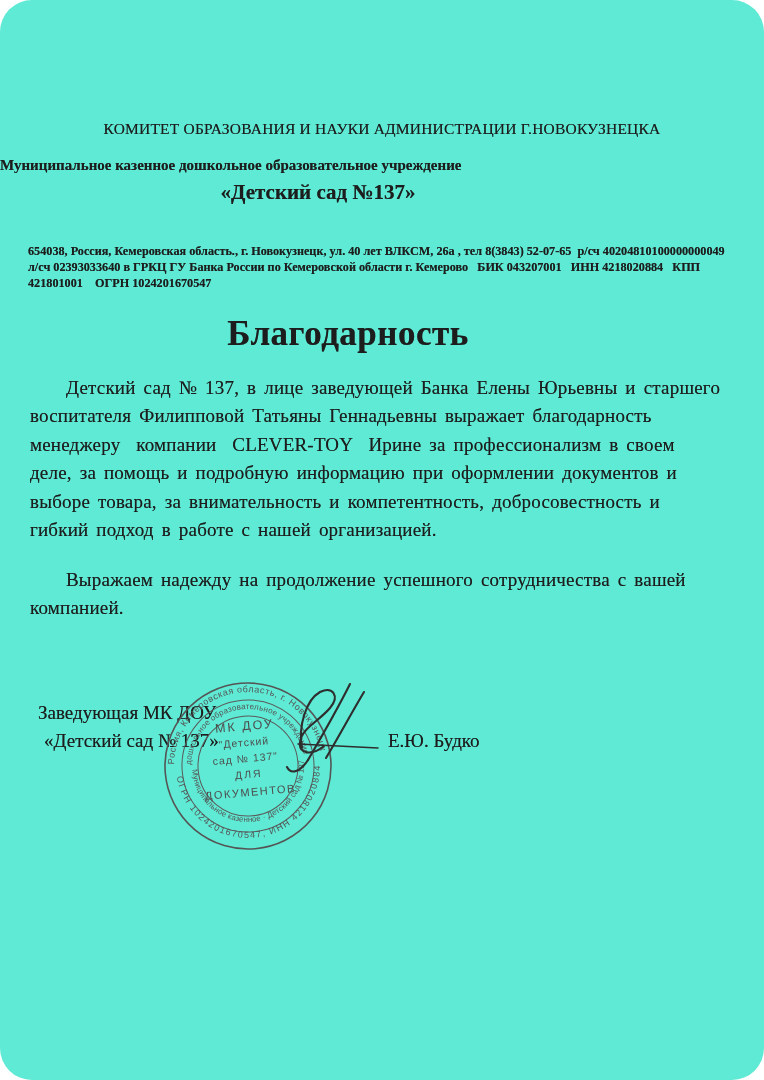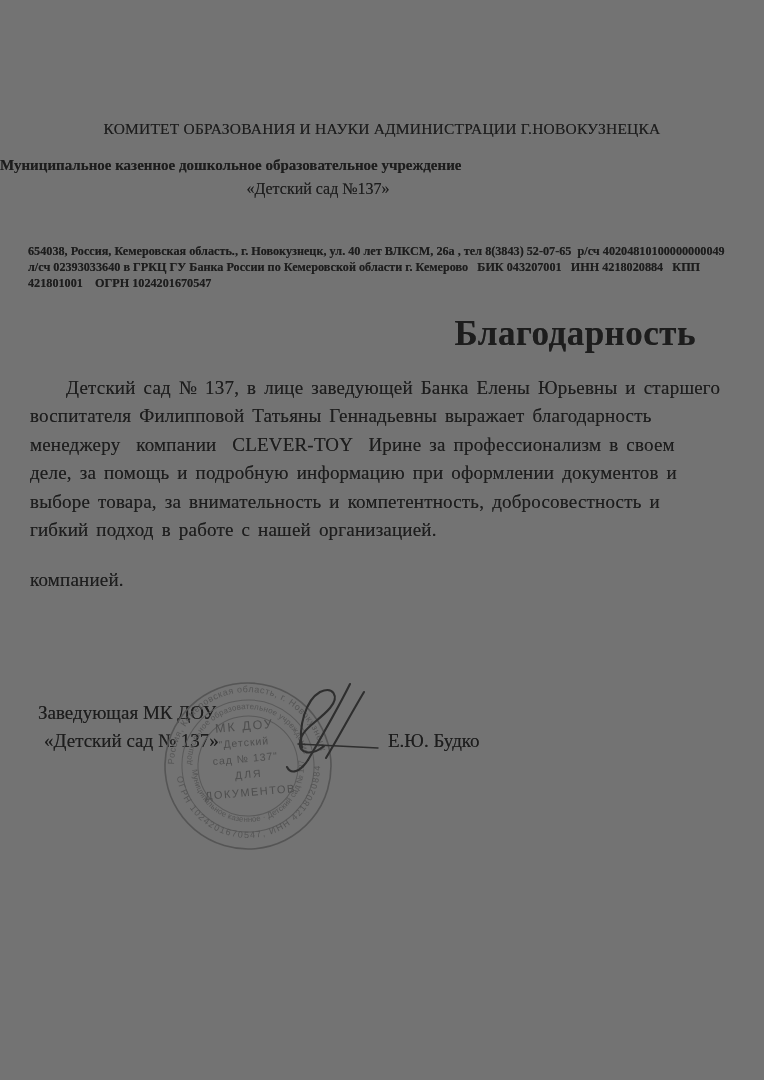--- a/index.html
+++ b/index.html
@@ -1,45 +1,46 @@
 <!DOCTYPE html>
 <html><head>
 <meta charset="utf-8">
 <style>
   html,body { margin:0; padding:0; background:#ffffff; }
   .page {
     position:relative; width:764px; height:1080px; overflow:hidden;
-    background:#737373; color:#1d1d1d;
+    background:#5eead4; color:#1d1d1d;
     font-family:"Liberation Serif", serif;
+    border-radius:32px;
   }
   .page * { box-sizing:border-box; }
   .soft { text-shadow:0 0 0.5px rgba(25,25,25,0.6); }
 
   .committee {
     position:absolute; top:120px; left:0; width:764px;
     text-align:center; font-size:15.5px; letter-spacing:0.2px;
     white-space:pre;
   }
   .org-line1 {
     position:absolute; top:157px; left:0; width:764px;
     font-size:15px; font-weight:bold; white-space:pre;
   }
   .org-line2 {
     position:absolute; top:180px; left:0; width:636px;
-    text-align:center; font-size:16px; font-weight:normal; white-space:pre;
+    text-align:center; font-size:21px; font-weight:bold; white-space:pre;
   }
   .requisites {
     position:absolute; top:217px; left:28px; width:712px;
     font-size:12.2px; font-weight:bold; line-height:16.2px;margin-top:26px;
   }
   .requisites .rline { white-space:pre; }
 
   .doc-title {
     position:absolute; top:314px; left:0; width:696px;
-    text-align:right; font-size:35px; font-weight:bold; letter-spacing:0.5px;
+    text-align:center; font-size:35px; font-weight:bold; letter-spacing:0.5px;
     white-space:pre;
   }
 
   .para { position:absolute; left:30px; width:690px; font-size:19px;
           line-height:28.4px; letter-spacing:0.2px; word-spacing:3px; }
   .para .pline { white-space:pre; }
   .para .indent { padding-left:36px; }
   .para1 { top:374px; }
   .para2 { top:566px; }
 
@@ -74,20 +75,21 @@
   <div class="para para1">
     <div class="pline indent soft">Детский сад № 137, в лице заведующей Банка Елены Юрьевны и старшего</div>
     <div class="pline soft">воспитателя Филипповой Татьяны Геннадьевны выражает благодарность</div>
     <div class="pline soft">менеджеру  компании  CLEVER-TOY  Ирине за профессионализм в своем</div>
     <div class="pline soft">деле, за помощь и подробную информацию при оформлении документов и</div>
     <div class="pline soft">выборе товара, за внимательность и компетентность, добросовестность и</div>
     <div class="pline soft">гибкий подход в работе с нашей организацией.</div>
   </div>
 
   <div class="para para2">
+    <div class="pline indent soft">Выражаем надежду на продолжение успешного сотрудничества с вашей</div>
     <div class="pline soft">компанией.</div>
   </div>
 
   <div class="sig-pos1 soft">Заведующая МК ДОУ</div>
   <div class="sig-pos2 soft">«Детский сад № 137»</div>
   <div class="sig-name soft">Е.Ю. Будко</div>
 
   <div class="stamp-wrap">
     <svg width="260" height="200" viewBox="0 0 260 200">
       <defs>

